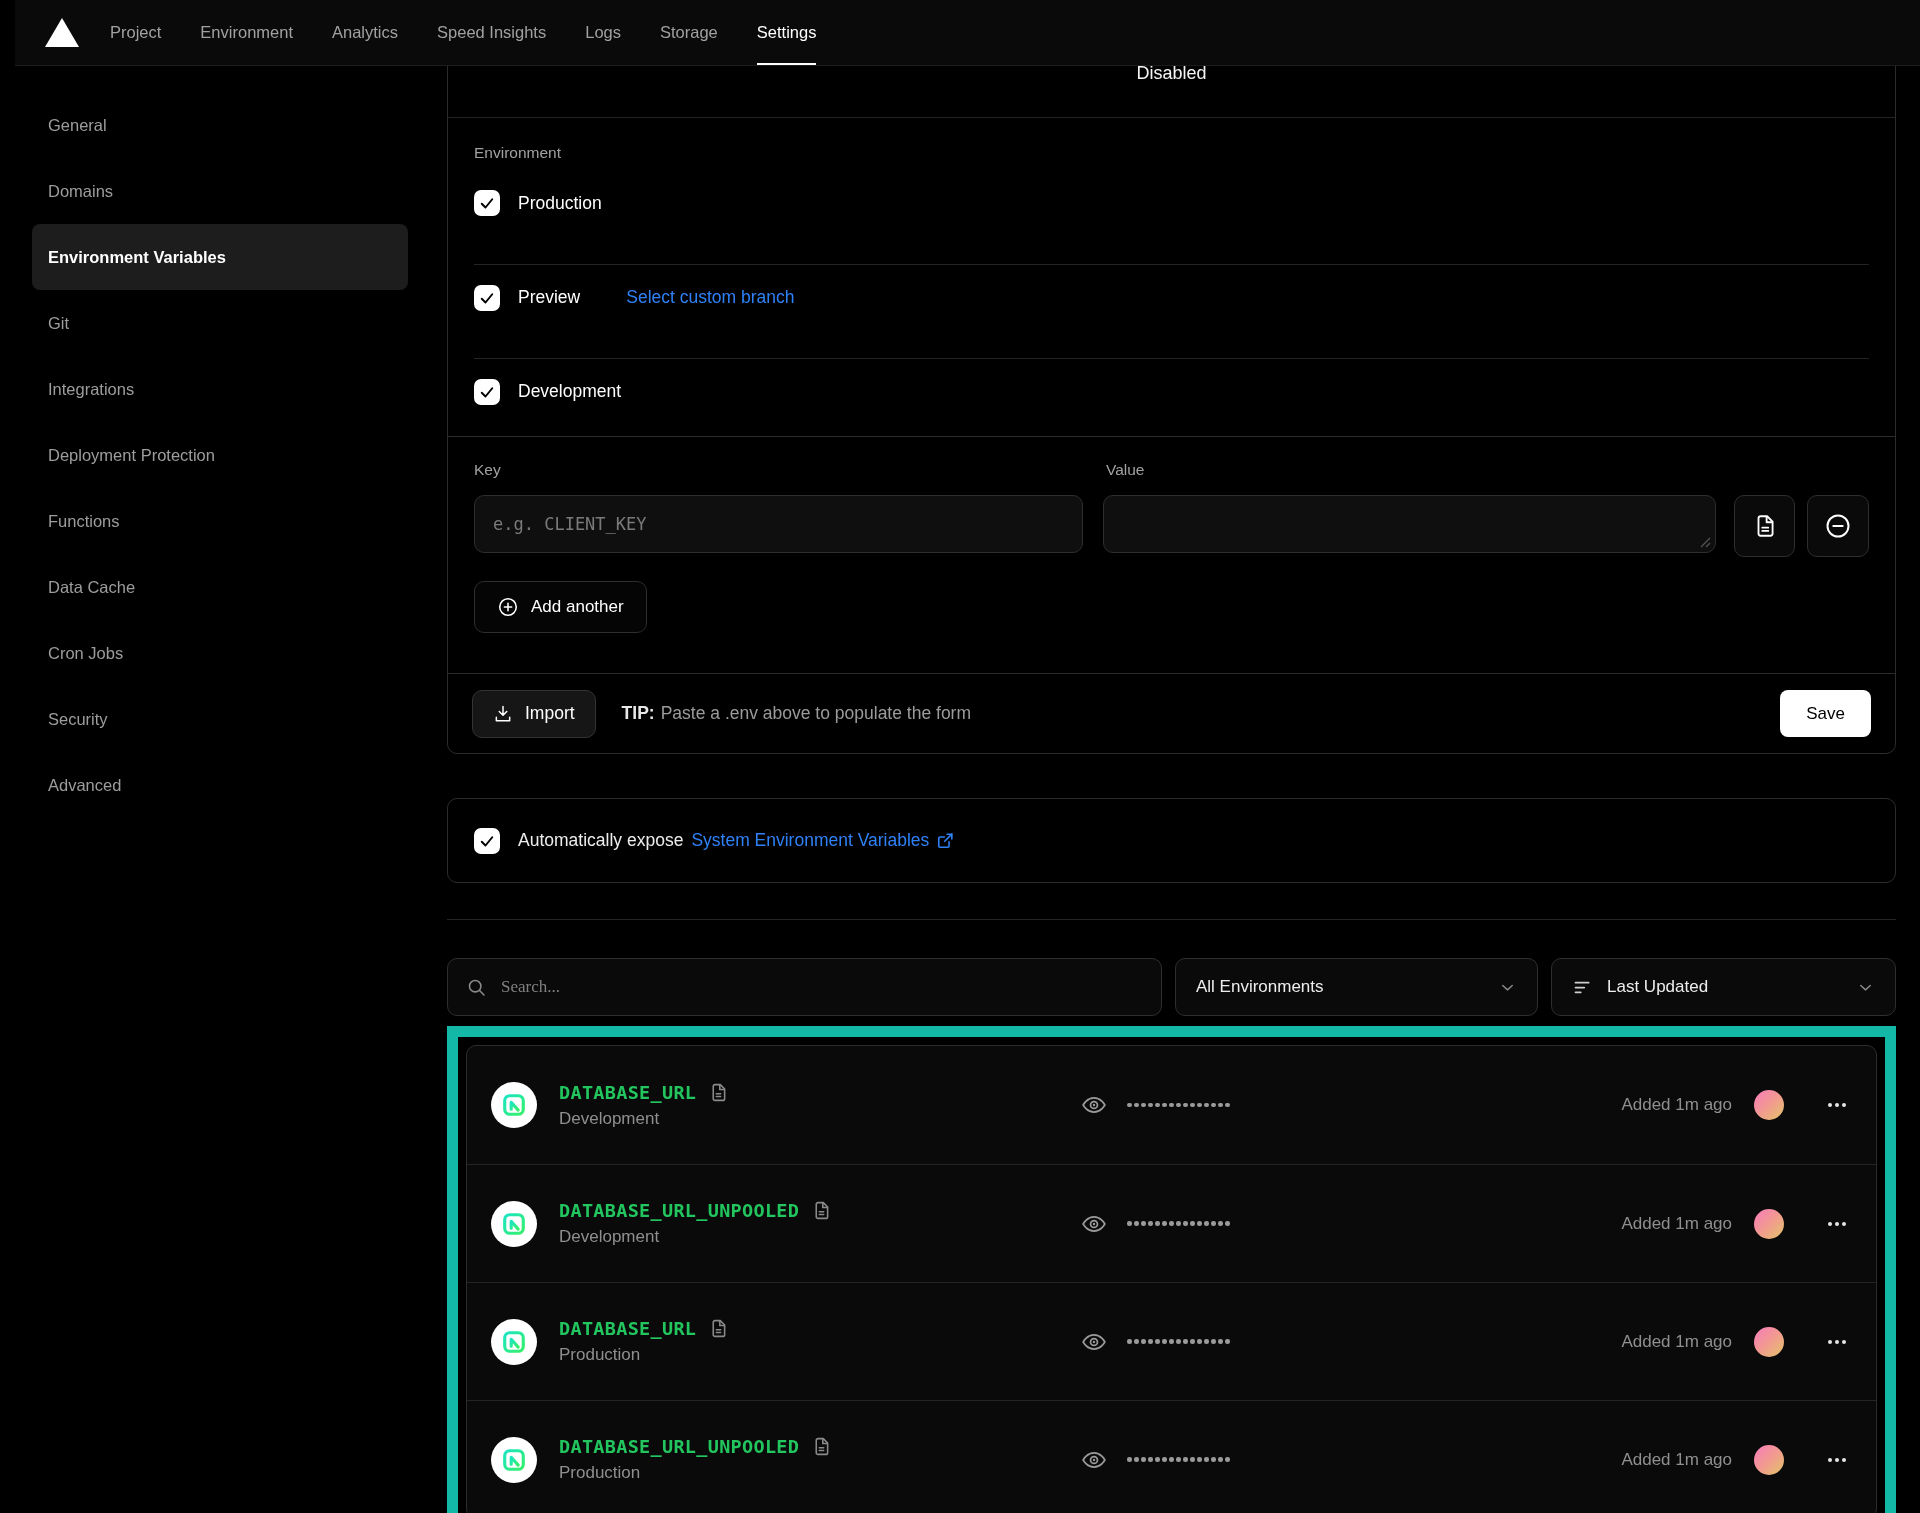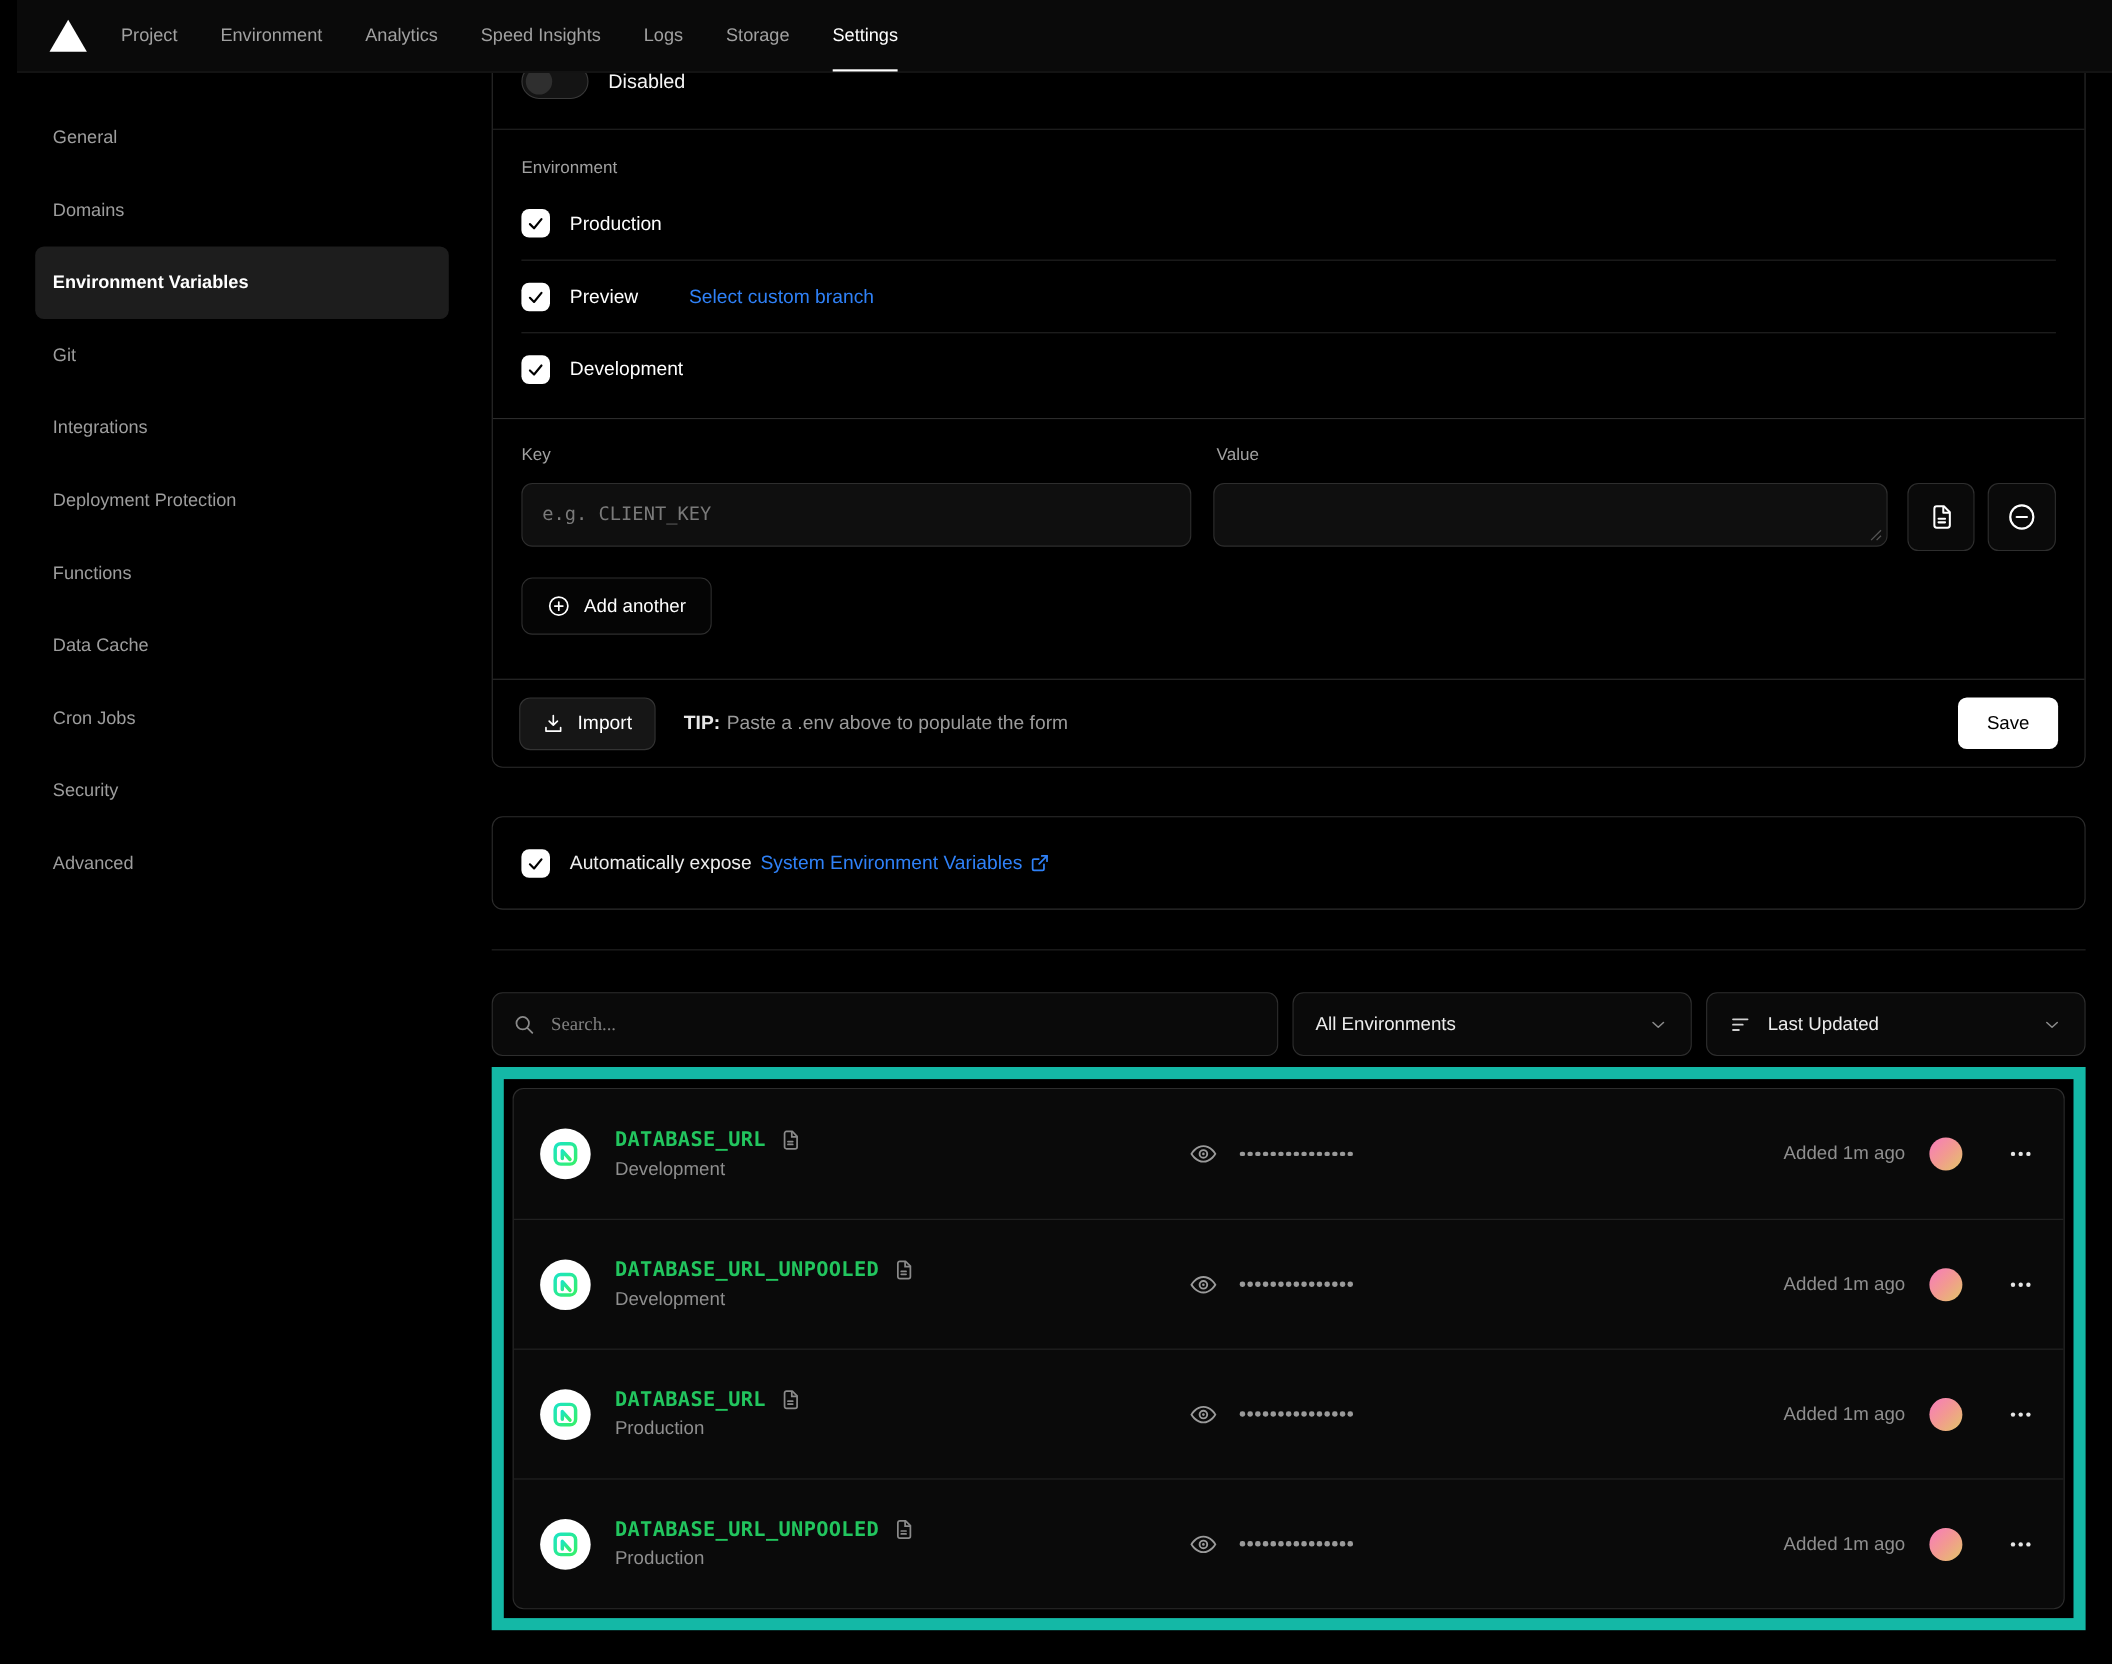--- a/index.html
+++ b/index.html
@@ -24,31 +24,31 @@
   .sidebar { width:447px; flex-shrink:0; padding:26px 0 0 32px; }
   .side-item { width:376px; height:66px; display:flex; align-items:center; padding:0 16px;
                border-radius:8px; color:#9d9d9d; font-size:16.5px; }
   .side-item.active { background:#1d1d1d; color:#fff; font-weight:700; }
   .content { width:1449px; }
 
   .panel { border:1px solid #2c2c2c; border-radius:10px; background:#000; }
 
   
   .panelA { margin-top:-36px; }
-  .toggle-row { height:87px; display:flex; align-items:center; gap:18px; padding:0 26px;
-                border-bottom:1px solid #242424; }
+  .toggle-row { height:87px; display:flex; align-items:center; padding:0 26px;
+                border-bottom:1px solid #242424;flex-direction:column; }
   .toggle { width:61px; height:32px; border-radius:16px; background:#141414;
             border:1px solid #3a3a3a; display:flex; align-items:center; padding:3px; }
   .knob { width:24px; height:24px; border-radius:50%; background:#2f2f2f; }
   .toggle-label { font-size:18px; color:#f5f5f5; }
 
   .env-section { padding:26px 26px 12px; }
   .section-label { color:#a1a1a1; font-size:15.5px; margin-bottom:8px; }
   .cb-row { height:66px; display:flex; align-items:center; gap:18px; }
-  .cb-row + .cb-row { border-top:1px solid #242424; }
+  .cb-row + .cb-row { border-top:1px solid #242424;margin-top:28px; }
   .cb { width:26px; height:26px; background:#fff; border-radius:7px; display:flex;
         align-items:center; justify-content:center; flex-shrink:0; }
   .cb-label { font-size:17.5px; color:#fff; }
   .branch-link { color:#2f81f7; font-size:17.5px; margin-left:28px; cursor:pointer; }
 
   .kv-section { border-top:1px solid #2c2c2c; padding:24px 26px 40px; }
   .kv-labels { display:flex; color:#a1a1a1; font-size:15.5px; }
   .kv-labels .keyl { width:632px; }
   .kv-inputs { display:flex; margin-top:16px; align-items:flex-start; }
   .field { height:58px; background:#0f0f0f; border:1px solid #2e2e2e; border-radius:10px;

